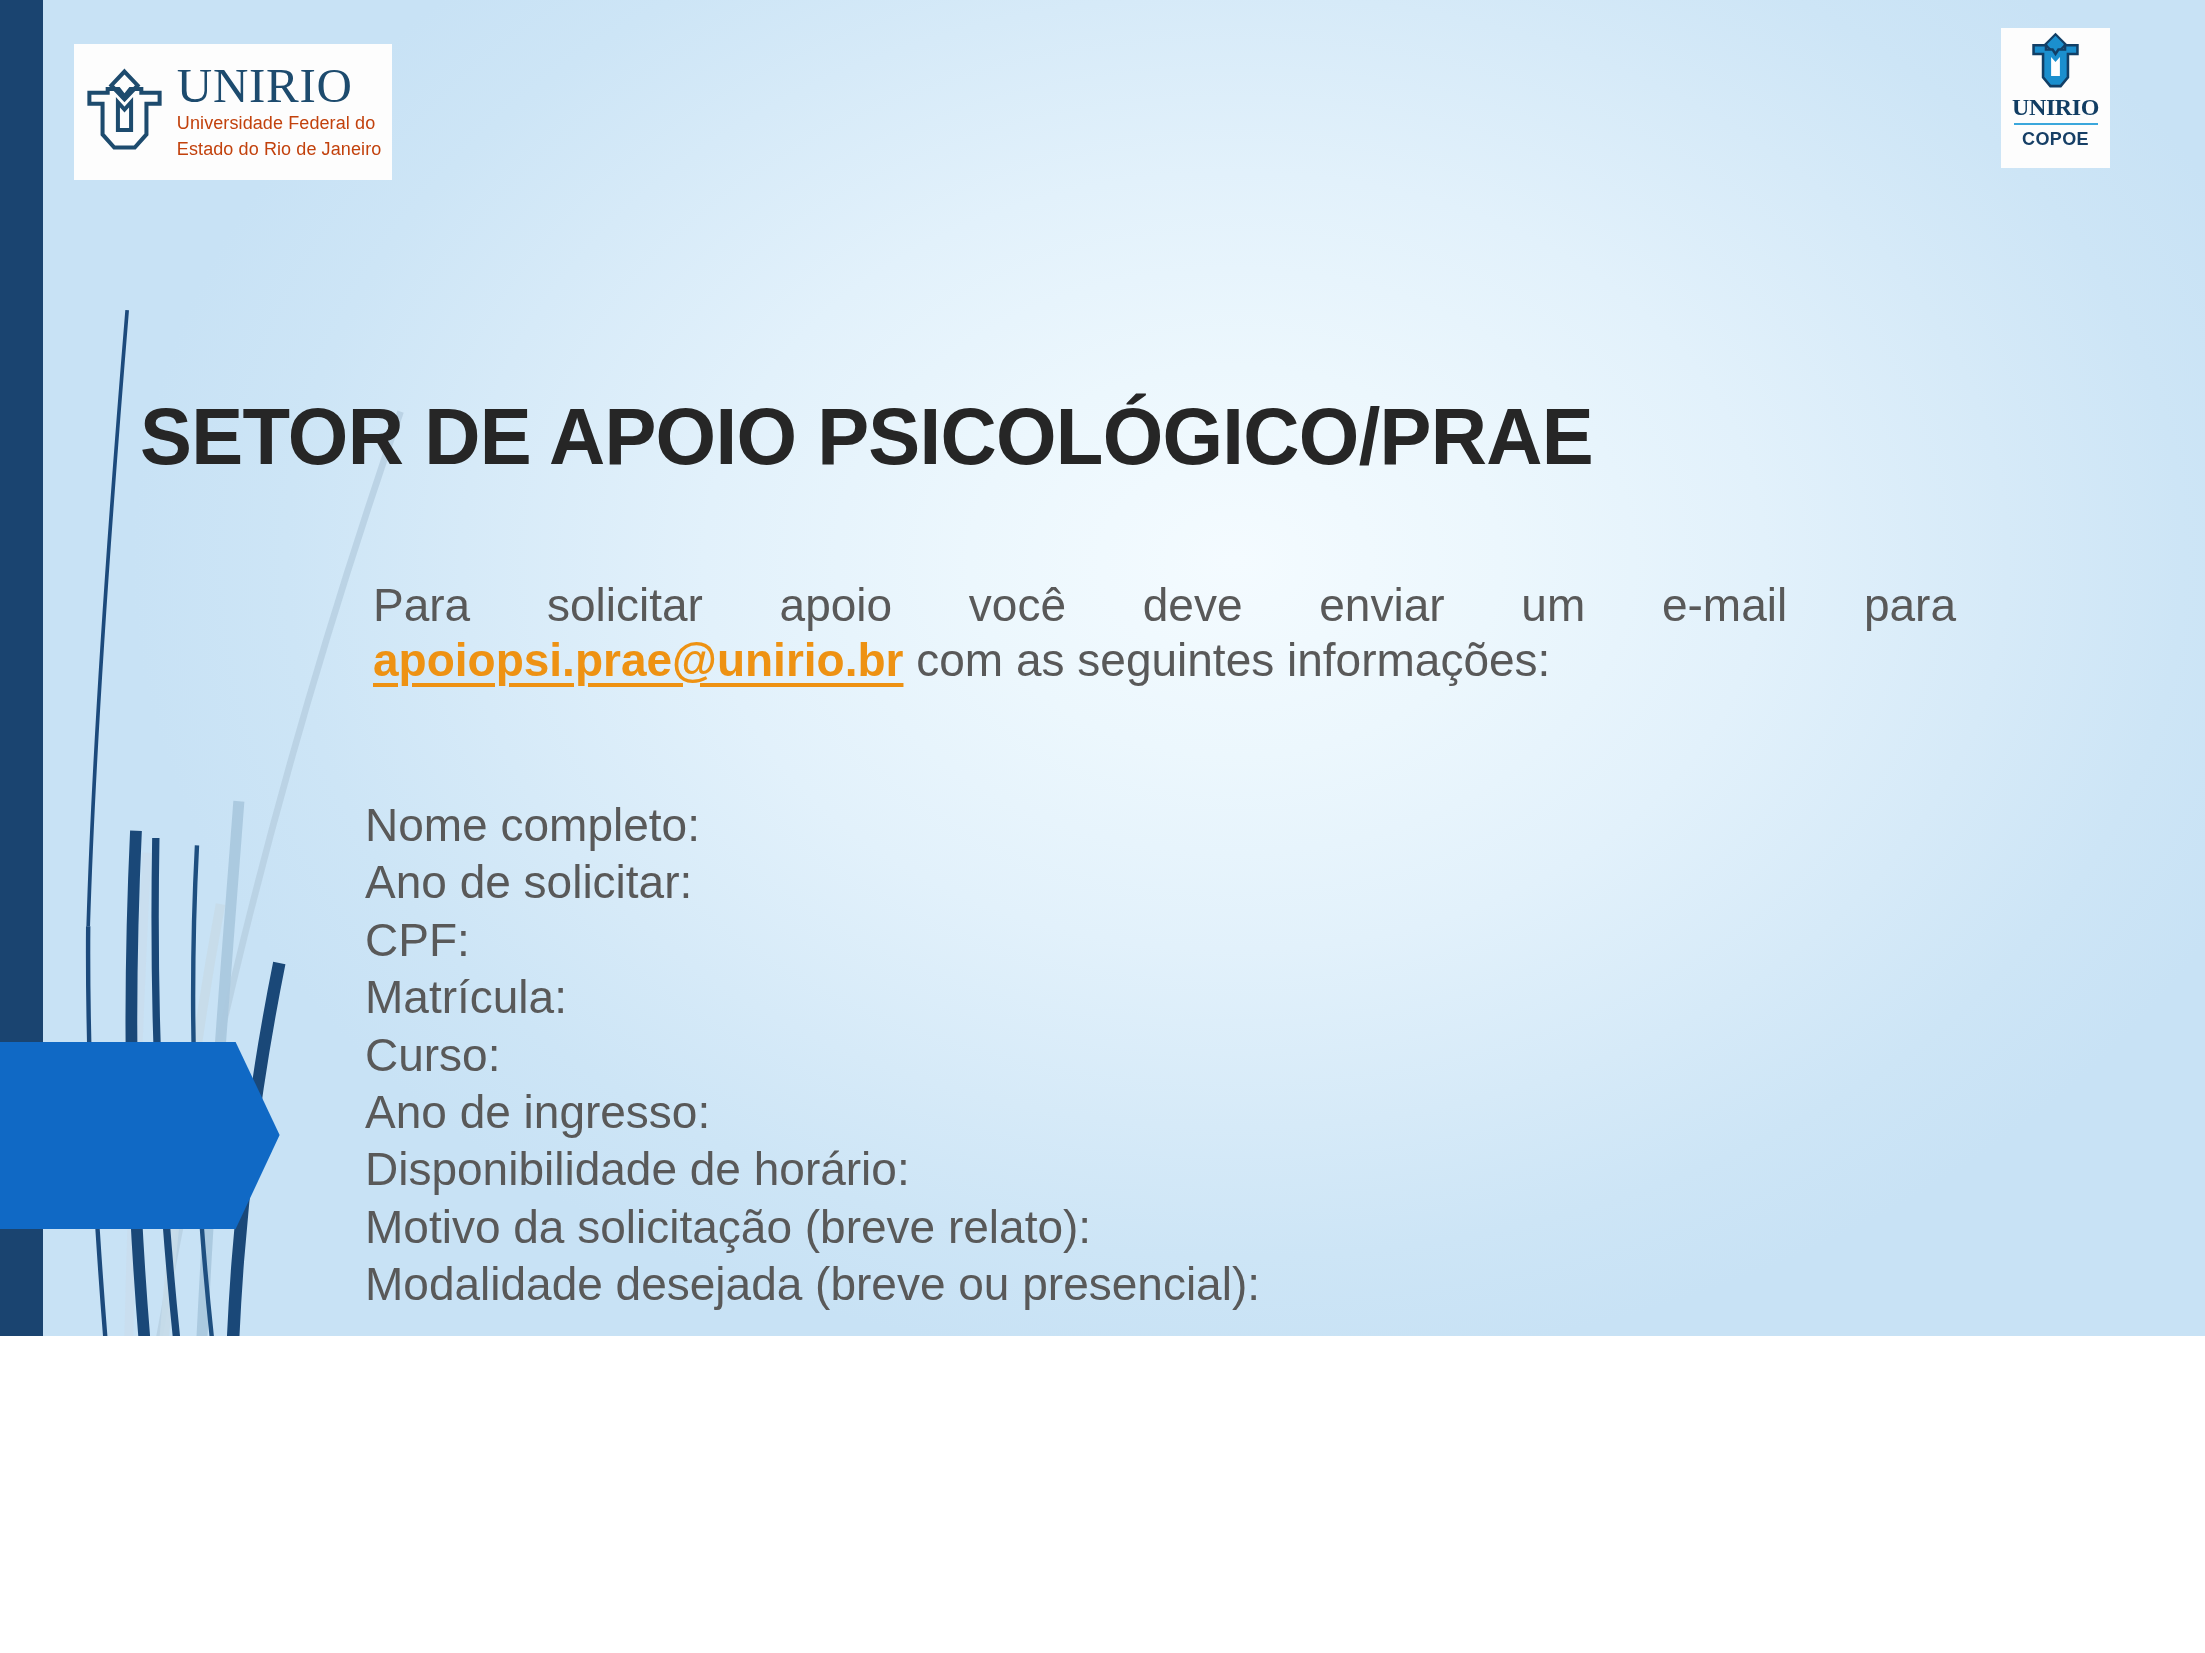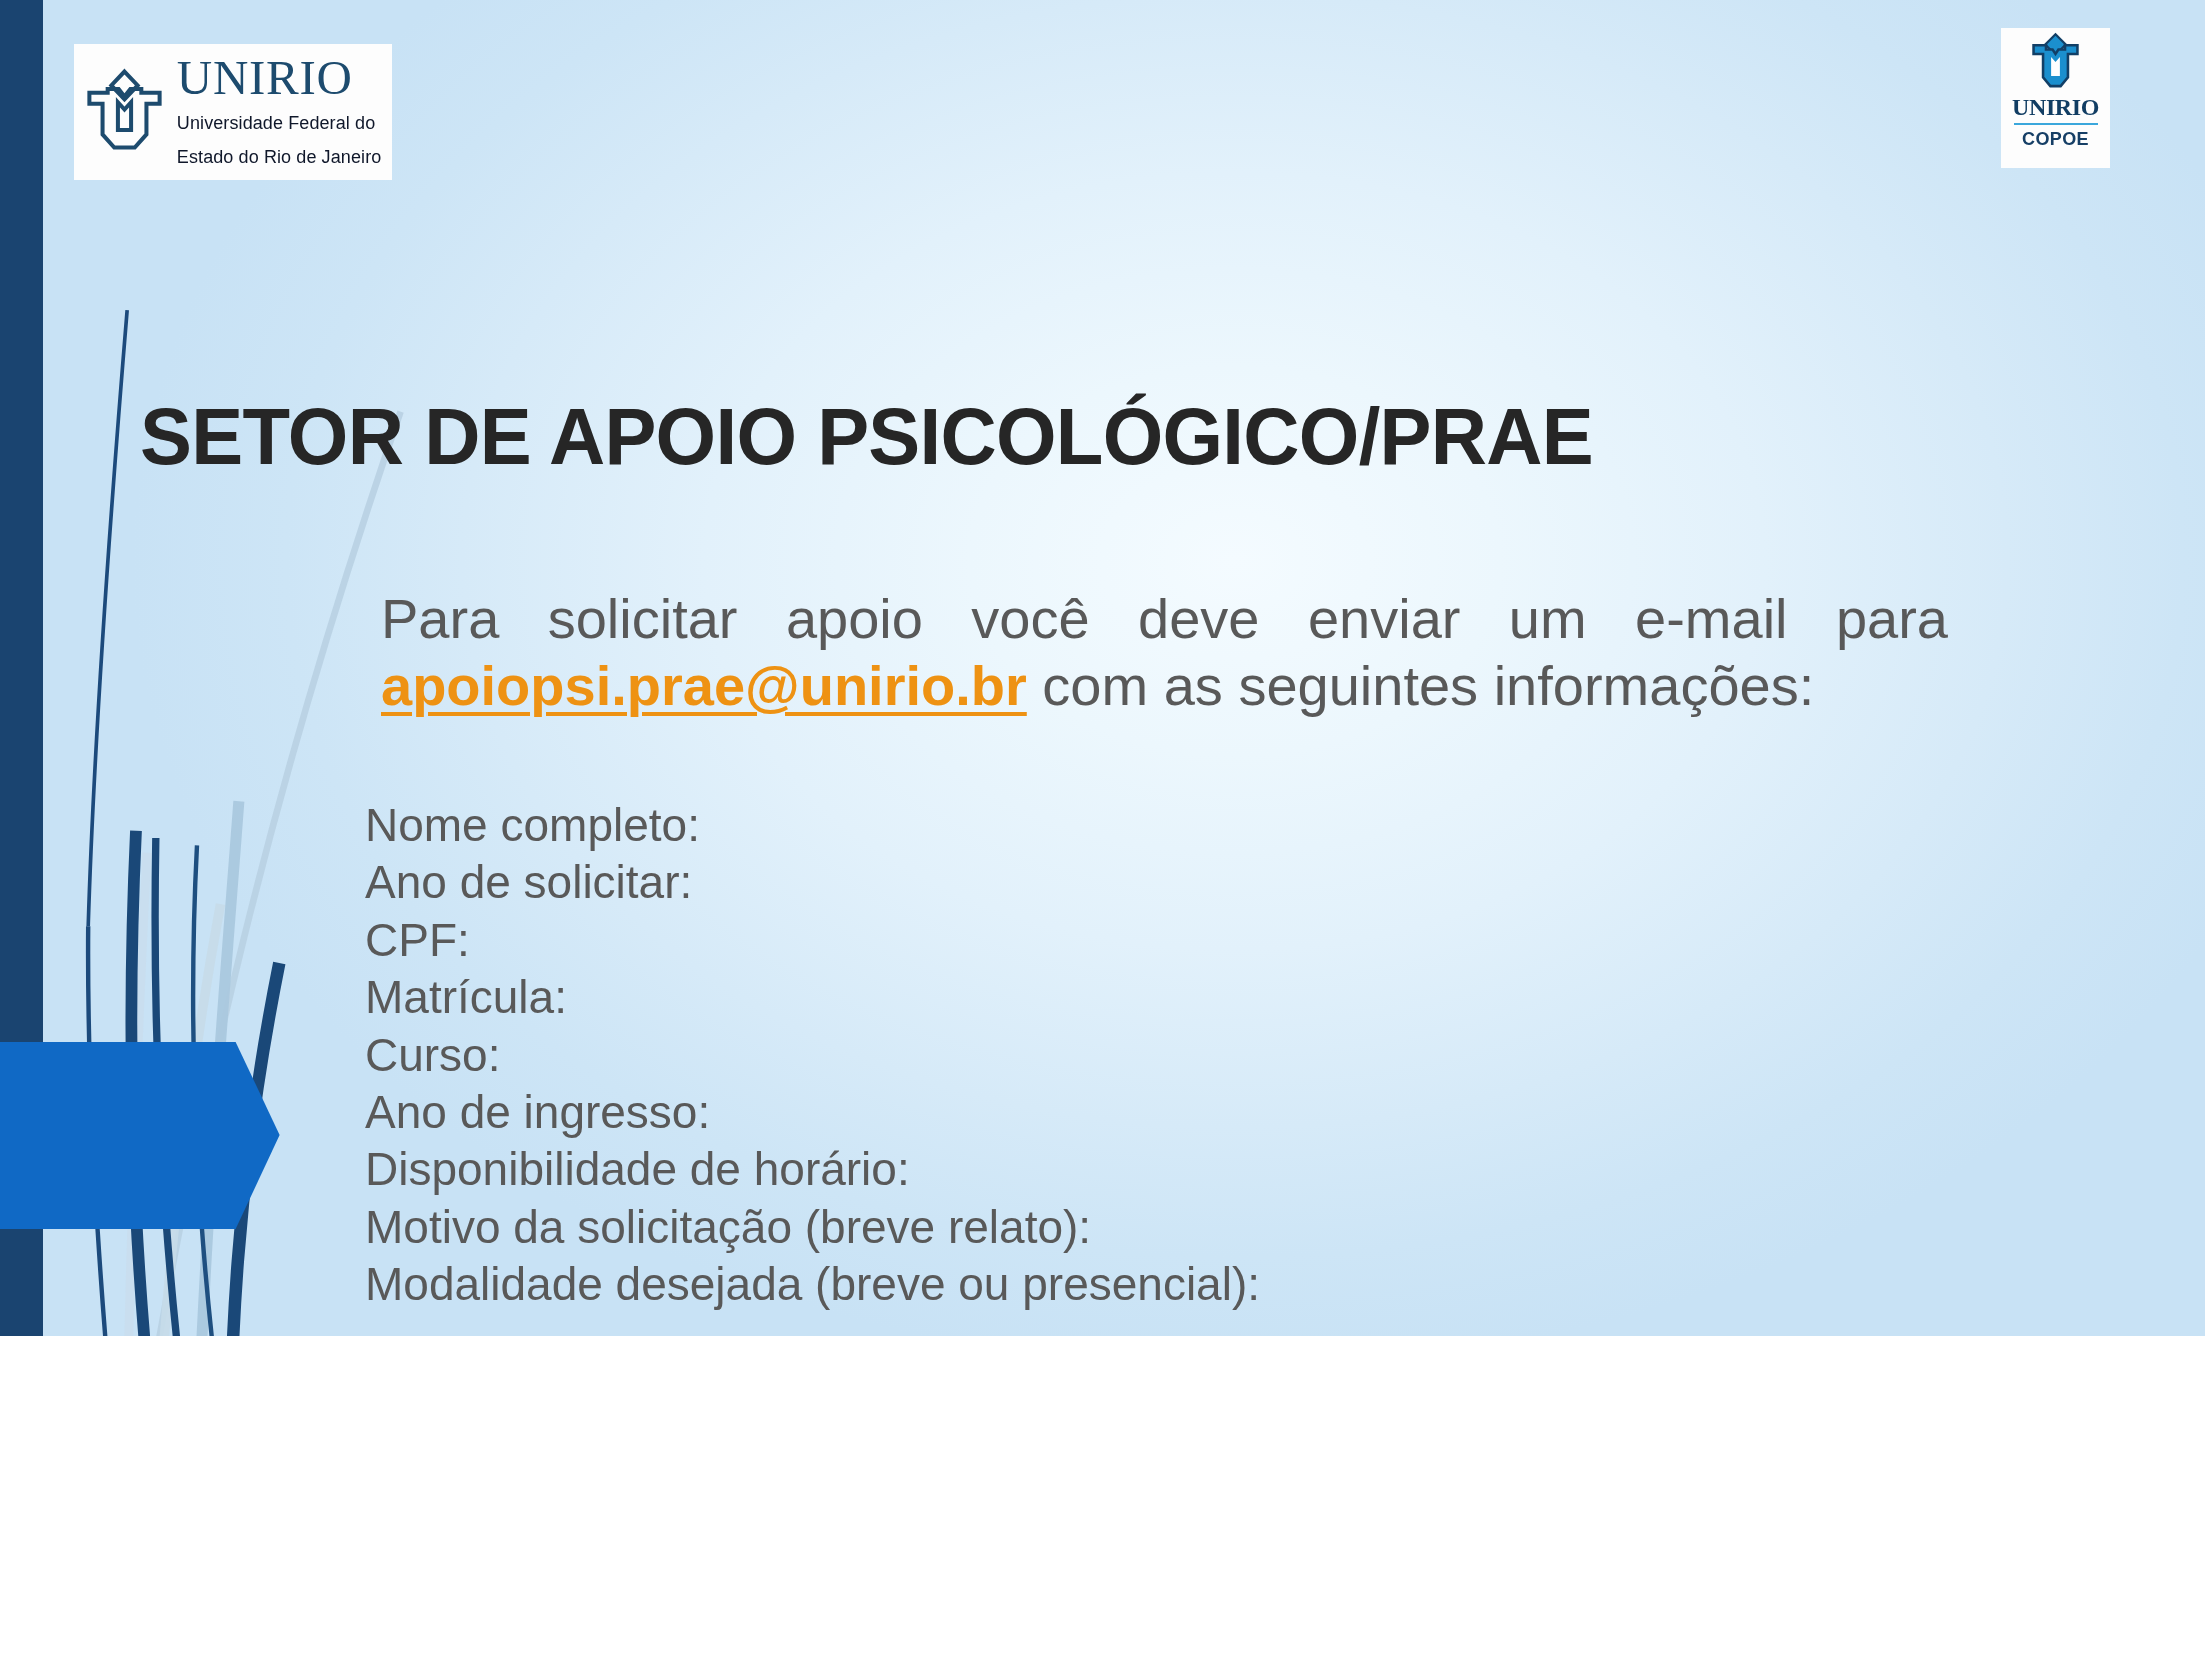--- a/index.html
+++ b/index.html
@@ -71,23 +71,23 @@
   #logo-unirio-main .word-main {
     font-family: "Liberation Serif", serif;
     font-size: 49px;
     letter-spacing: 0.7px;
     color: #1d4b6e;
     line-height: 0.95;
   }
   #logo-unirio-main .word-sub {
     font-family: "Liberation Sans", sans-serif;
     font-size: 18px;
-    color: #0f172a;
+    color: #c2410c;
     line-height: 1.22;
-    margin-top: 12px;
+    margin-top: 4px;
     letter-spacing: 0.1px;
   }
 
   #logo-copoe {
     position: absolute;
     left: 2001px;
     top: 28px;
     width: 109px;
     height: 140px;
     background: #fdfdfd;
@@ -144,23 +144,23 @@
     left: 365px;
     top: 570px;
     width: 1599px;
     color: #595959;
     font-size: 46px;
     line-height: 1.0;
   }
   #intro-paragraph {
     text-align: justify;
     text-align-last: left;
-    font-size: 56px;
+    font-size: 46px;
     line-height: 1.19;
-    margin: 16px;
+    margin: 8px;
     color: #595959;
   }
   #intro-paragraph .email-link {
     color: #ee9213;
     font-weight: bold;
     text-decoration: underline;
     text-underline-offset: 6.6px;
     text-decoration-thickness: 4.4px;
   }
 

